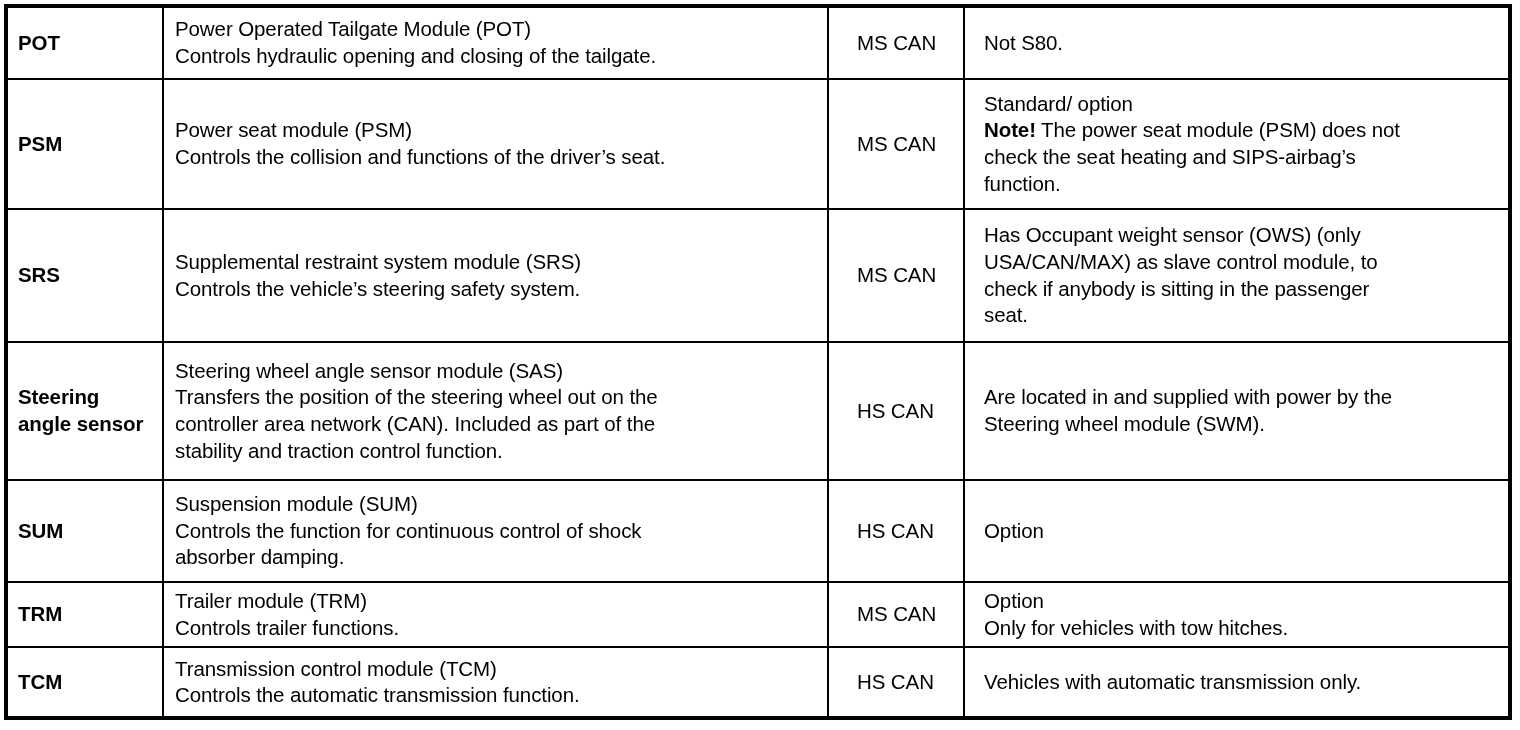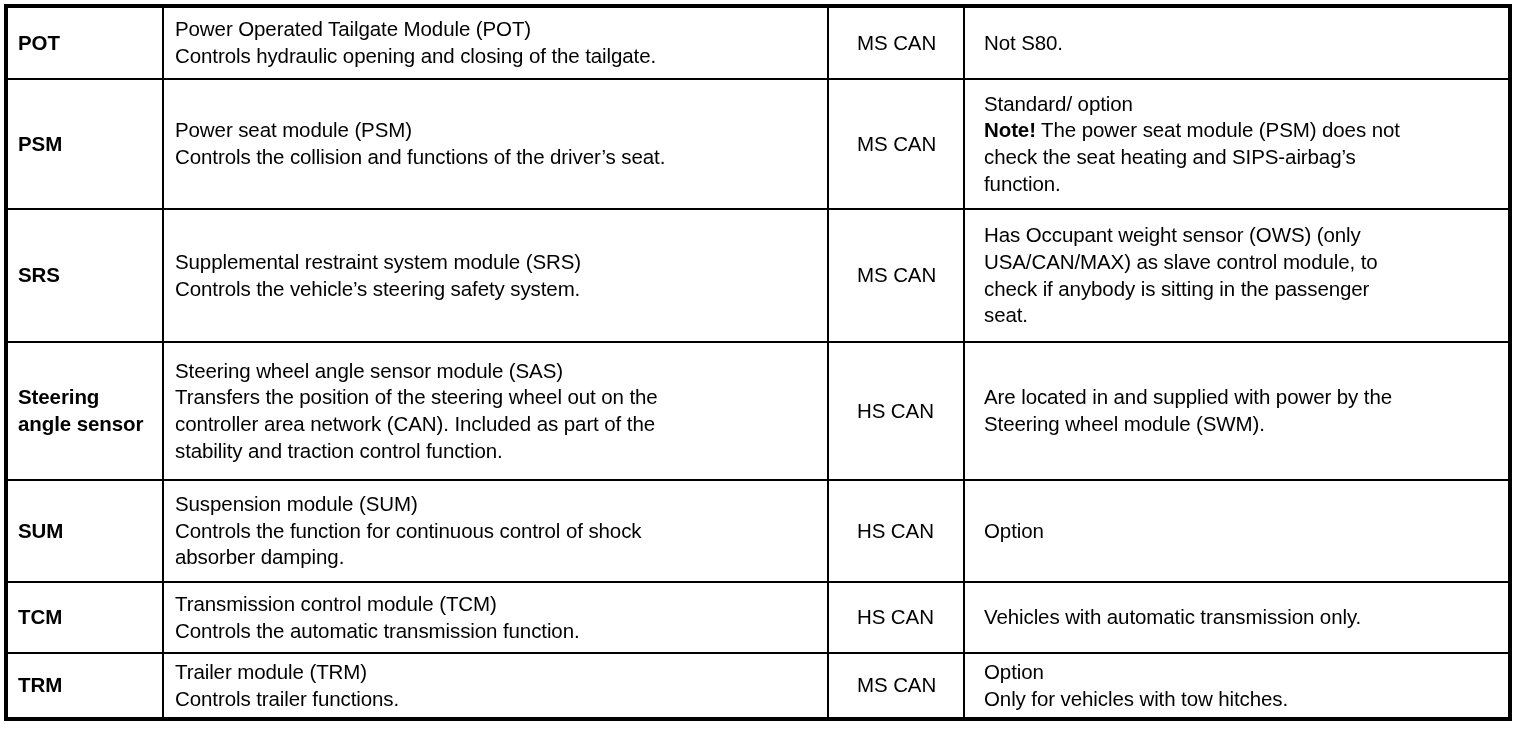--- a/index.html
+++ b/index.html
@@ -213,20 +213,45 @@
               <span class="nowrapline">HS CAN</span>
             </div>
         </td>
         <td>
           <div class="cell note">
             <span class="line">Option</span>
           </div>
         </td>
       </tr>
 
+      <tr style="height:64px;">
+        <td>
+          <div class="cell abbr">
+              <span class="line">TRM</span>
+            </div>
+        </td>
+        <td>
+          <div class="cell desc">
+            <span class="line">Trailer module (TRM)</span>
+            <span class="line">Controls trailer functions.</span>
+          </div>
+        </td>
+        <td>
+          <div class="cell net">
+              <span class="nowrapline">MS CAN</span>
+            </div>
+        </td>
+        <td>
+          <div class="cell note">
+            <span class="line">Option</span>
+            <span class="line">Only for vehicles with tow hitches.</span>
+          </div>
+        </td>
+      </tr>
+
       <tr style="height:71px;">
         <td>
           <div class="cell abbr">
               <span class="line">TCM</span>
             </div>
         </td>
         <td>
           <div class="cell desc">
             <span class="line">Transmission control module (TCM)</span>
             <span class="line">Controls the automatic transmission function.</span>
@@ -237,41 +262,16 @@
               <span class="nowrapline">HS CAN</span>
             </div>
         </td>
         <td>
           <div class="cell note">
             <span class="line">Vehicles with automatic transmission only.</span>
           </div>
         </td>
       </tr>
 
-      <tr style="height:64px;">
-        <td>
-          <div class="cell abbr">
-              <span class="line">TRM</span>
-            </div>
-        </td>
-        <td>
-          <div class="cell desc">
-            <span class="line">Trailer module (TRM)</span>
-            <span class="line">Controls trailer functions.</span>
-          </div>
-        </td>
-        <td>
-          <div class="cell net">
-              <span class="nowrapline">MS CAN</span>
-            </div>
-        </td>
-        <td>
-          <div class="cell note">
-            <span class="line">Option</span>
-            <span class="line">Only for vehicles with tow hitches.</span>
-          </div>
-        </td>
-      </tr>
-
     </tbody>
   </table>
 
 </div>
 
 </body></html>

